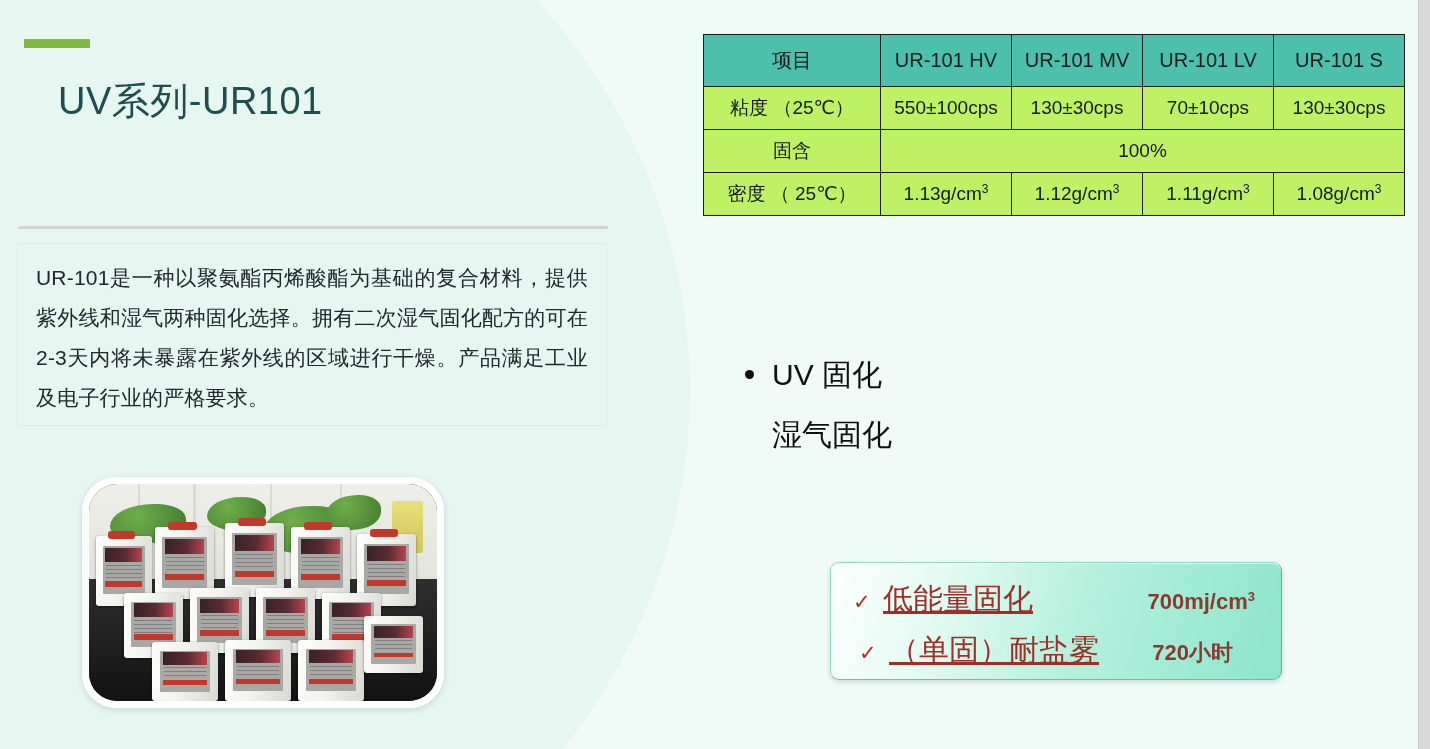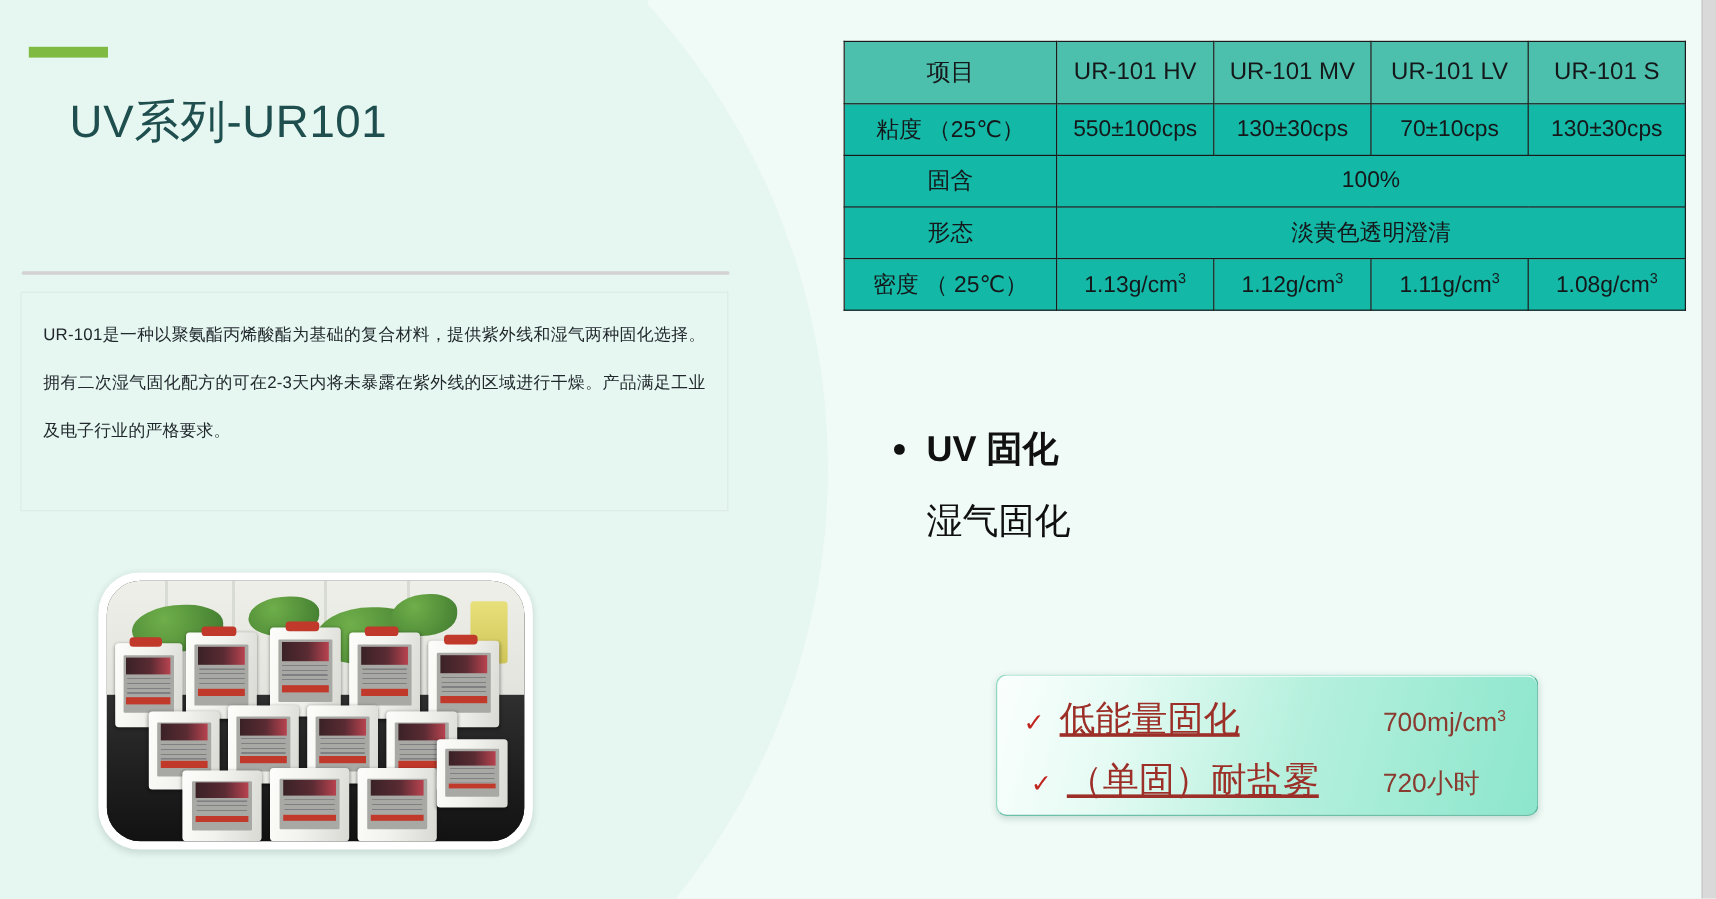--- a/index.html
+++ b/index.html
@@ -84,21 +84,21 @@
     position: absolute;
     left: 17px;
     top: 243px;
     width: 590px;
     height: 183px;
     border: 1px solid #dcece6;
     box-sizing: border-box;
     padding: 14px 18px 0 18px;
   }
   .desc-text {
-    font-size: 14px;
+    font-size: 21px;
     line-height: 40px;
     color: #20282c;
     text-align: justify;
     letter-spacing: 0.2px;
   }
 
   
   .photo-frame {
     position: absolute;
     left: 82px;
@@ -200,21 +200,21 @@
     table-layout: fixed;
     border-radius: 26px;
   }
   .spec-table td, .spec-table th {
     border: 1.5px solid #1b1b1b;
     text-align: center;
     font-size: 19px;
     color: #15181a;
     font-weight: 400;
     padding: 8px 2px;
-    background: #14b8a6;
+    background: #bef264;
     white-space: nowrap;
   }
   .spec-table thead th {
     background: #4cc0ac;
     font-size: 20px;
     padding: 12px 2px;
   }
   .spec-table .col-item { width: 172px; }
   .spec-table sup { font-size: 12px; vertical-align: super; }
 
@@ -225,21 +225,20 @@
     top: 352px;
     width: 640px;
     display: flex;
     gap: 78px;
   }
   .feature-col { width: 270px; }
   .feature-head {
     display: flex;
     align-items: flex-start;
     gap: 18px;
-    font-weight: bold;
   }
   .bullet-dot {
     width: 9px;
     height: 9px;
     border-radius: 50%;
     background: #101010;
     margin-top: 18px;
     flex: none;
   }
   .feature-line1 {
@@ -289,20 +288,21 @@
     font-size: 30px;
     flex: 1;
     white-space: nowrap;
     text-decoration: underline;
   }
   .callout-value {
     color: #8a3b30;
     font-size: 22px;
     white-space: nowrap;
     text-align: center;
+    font-weight: bold;
   }
   .callout-row.indented .check { padding-left: 6px; }
   .callout-row.indented .callout-value { padding-right: 22px; }
   .callout-value sup { font-size: 13px; vertical-align: super; }
 </style>
 </head>
 <body>
 
 <div id="slide">
 
@@ -446,24 +446,20 @@
         <td>550±100cps</td>
         <td>130±30cps</td>
         <td>70±10cps</td>
         <td>130±30cps</td>
       </tr>
       <tr>
         <td>固含</td>
         <td colspan="4">100%</td>
       </tr>
       <tr>
-        <td>形态</td>
-        <td colspan="4">淡黄色透明澄清</td>
-      </tr>
-      <tr>
         <td>密度 （ 25℃）</td>
         <td><span>1.13g/cm</span><sup>3</sup></td>
         <td><span>1.12g/cm</span><sup>3</sup></td>
         <td><span>1.11g/cm</span><sup>3</sup></td>
         <td><span>1.08g/cm</span><sup>3</sup></td>
       </tr>
     </tbody>
   </table>
 
   <div class="features">

